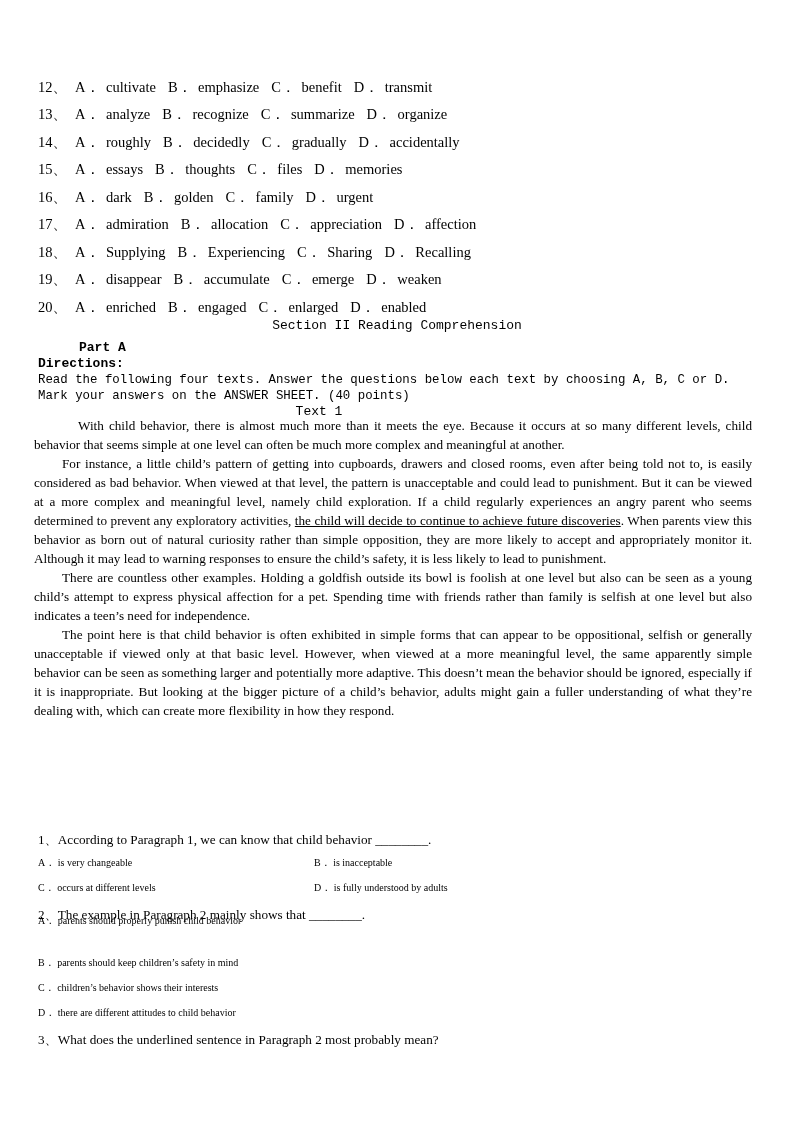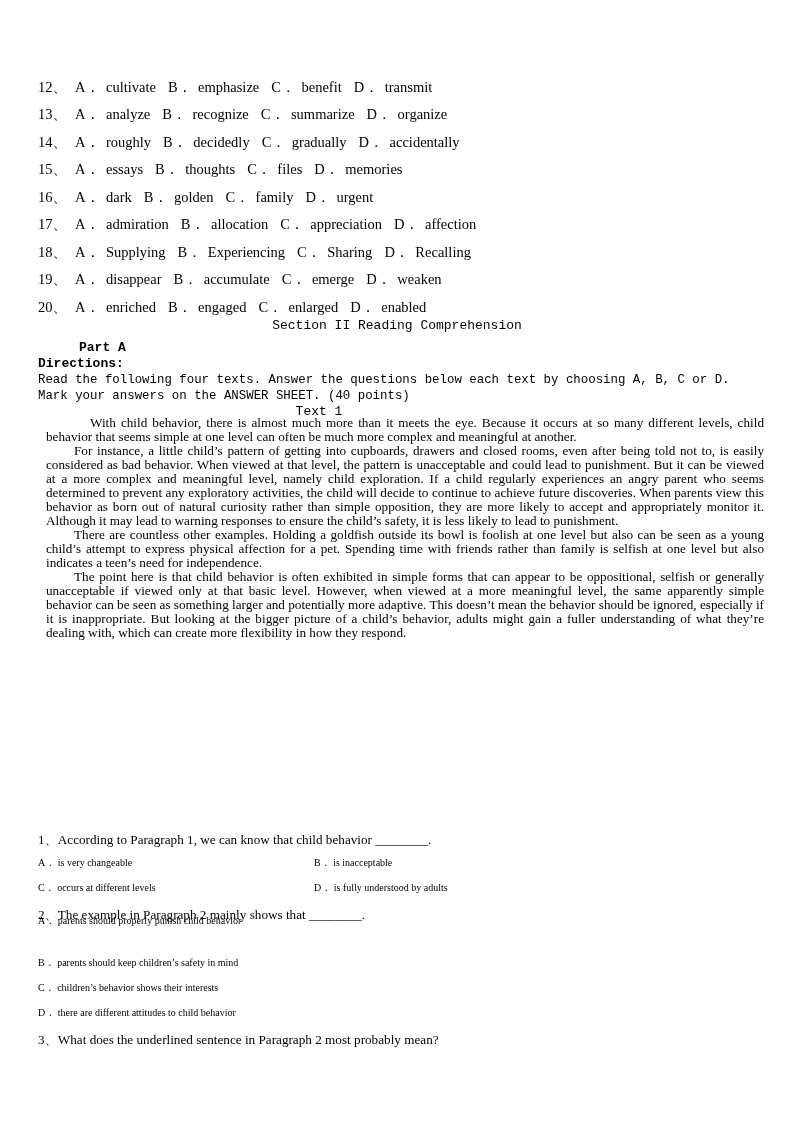--- a/index.html
+++ b/index.html
@@ -11,24 +11,24 @@
     .opt-line .num { margin-right: 8px; }
     .opt-line .opt { margin-right: 12px; }
     .opt-line .lt { margin-right: 6px; }
 
     .section-title { position: absolute; left: 0; width: 794px; text-align: center; top: 318px; font-size: 13px; font-weight: normal; }
     .part { position: absolute; left: 38px; top: 340px; font-size: 13px; font-weight: bold; padding-left: 41px; }
     .directions { position: absolute; left: 38px; top: 356px; font-size: 13px; font-weight: bold; }
     .dir-body { position: absolute; left: 38px; top: 372px; width: 700px; font-size: 12.4px; line-height: 16px; }
     .text-title { position: absolute; left: 0; width: 638px; text-align: center; top: 404px; font-size: 13px; }
 
-    .passage { position: absolute; left: 46px; top: 416px; width: 718px; font-size: 13.2px; line-height: 14px; text-align: justify; }
+    .passage { position: absolute; left: 34px; top: 416px; width: 718px; font-size: 13.2px; line-height: 19px; text-align: justify; }
     .passage p { margin: 0; text-indent: 28px; }
     .passage p.first { text-indent: 44px; }
-    .ul { }
+    .ul { text-decoration: underline; }
 
     .q { position: absolute; left: 38px; font-size: 13.2px; white-space: pre; }
     .choice { position: absolute; font-size: 10px; white-space: pre; }
   </style>
 </head>
 <body>
 
 <div id="cloze">
     <div class="opt-line serif" style="top: 78px;"><span class="num">12、</span><span class="opt"><span class="lt">A．</span><span>cultivate</span></span><span class="opt"><span class="lt">B．</span><span>emphasize</span></span><span class="opt"><span class="lt">C．</span><span>benefit</span></span><span class="opt"><span class="lt">D．</span><span>transmit</span></span></div>
     <div class="opt-line serif" style="top: 105px;"><span class="num">13、</span><span class="opt"><span class="lt">A．</span><span>analyze</span></span><span class="opt"><span class="lt">B．</span><span>recognize</span></span><span class="opt"><span class="lt">C．</span><span>summarize</span></span><span class="opt"><span class="lt">D．</span><span>organize</span></span></div>

